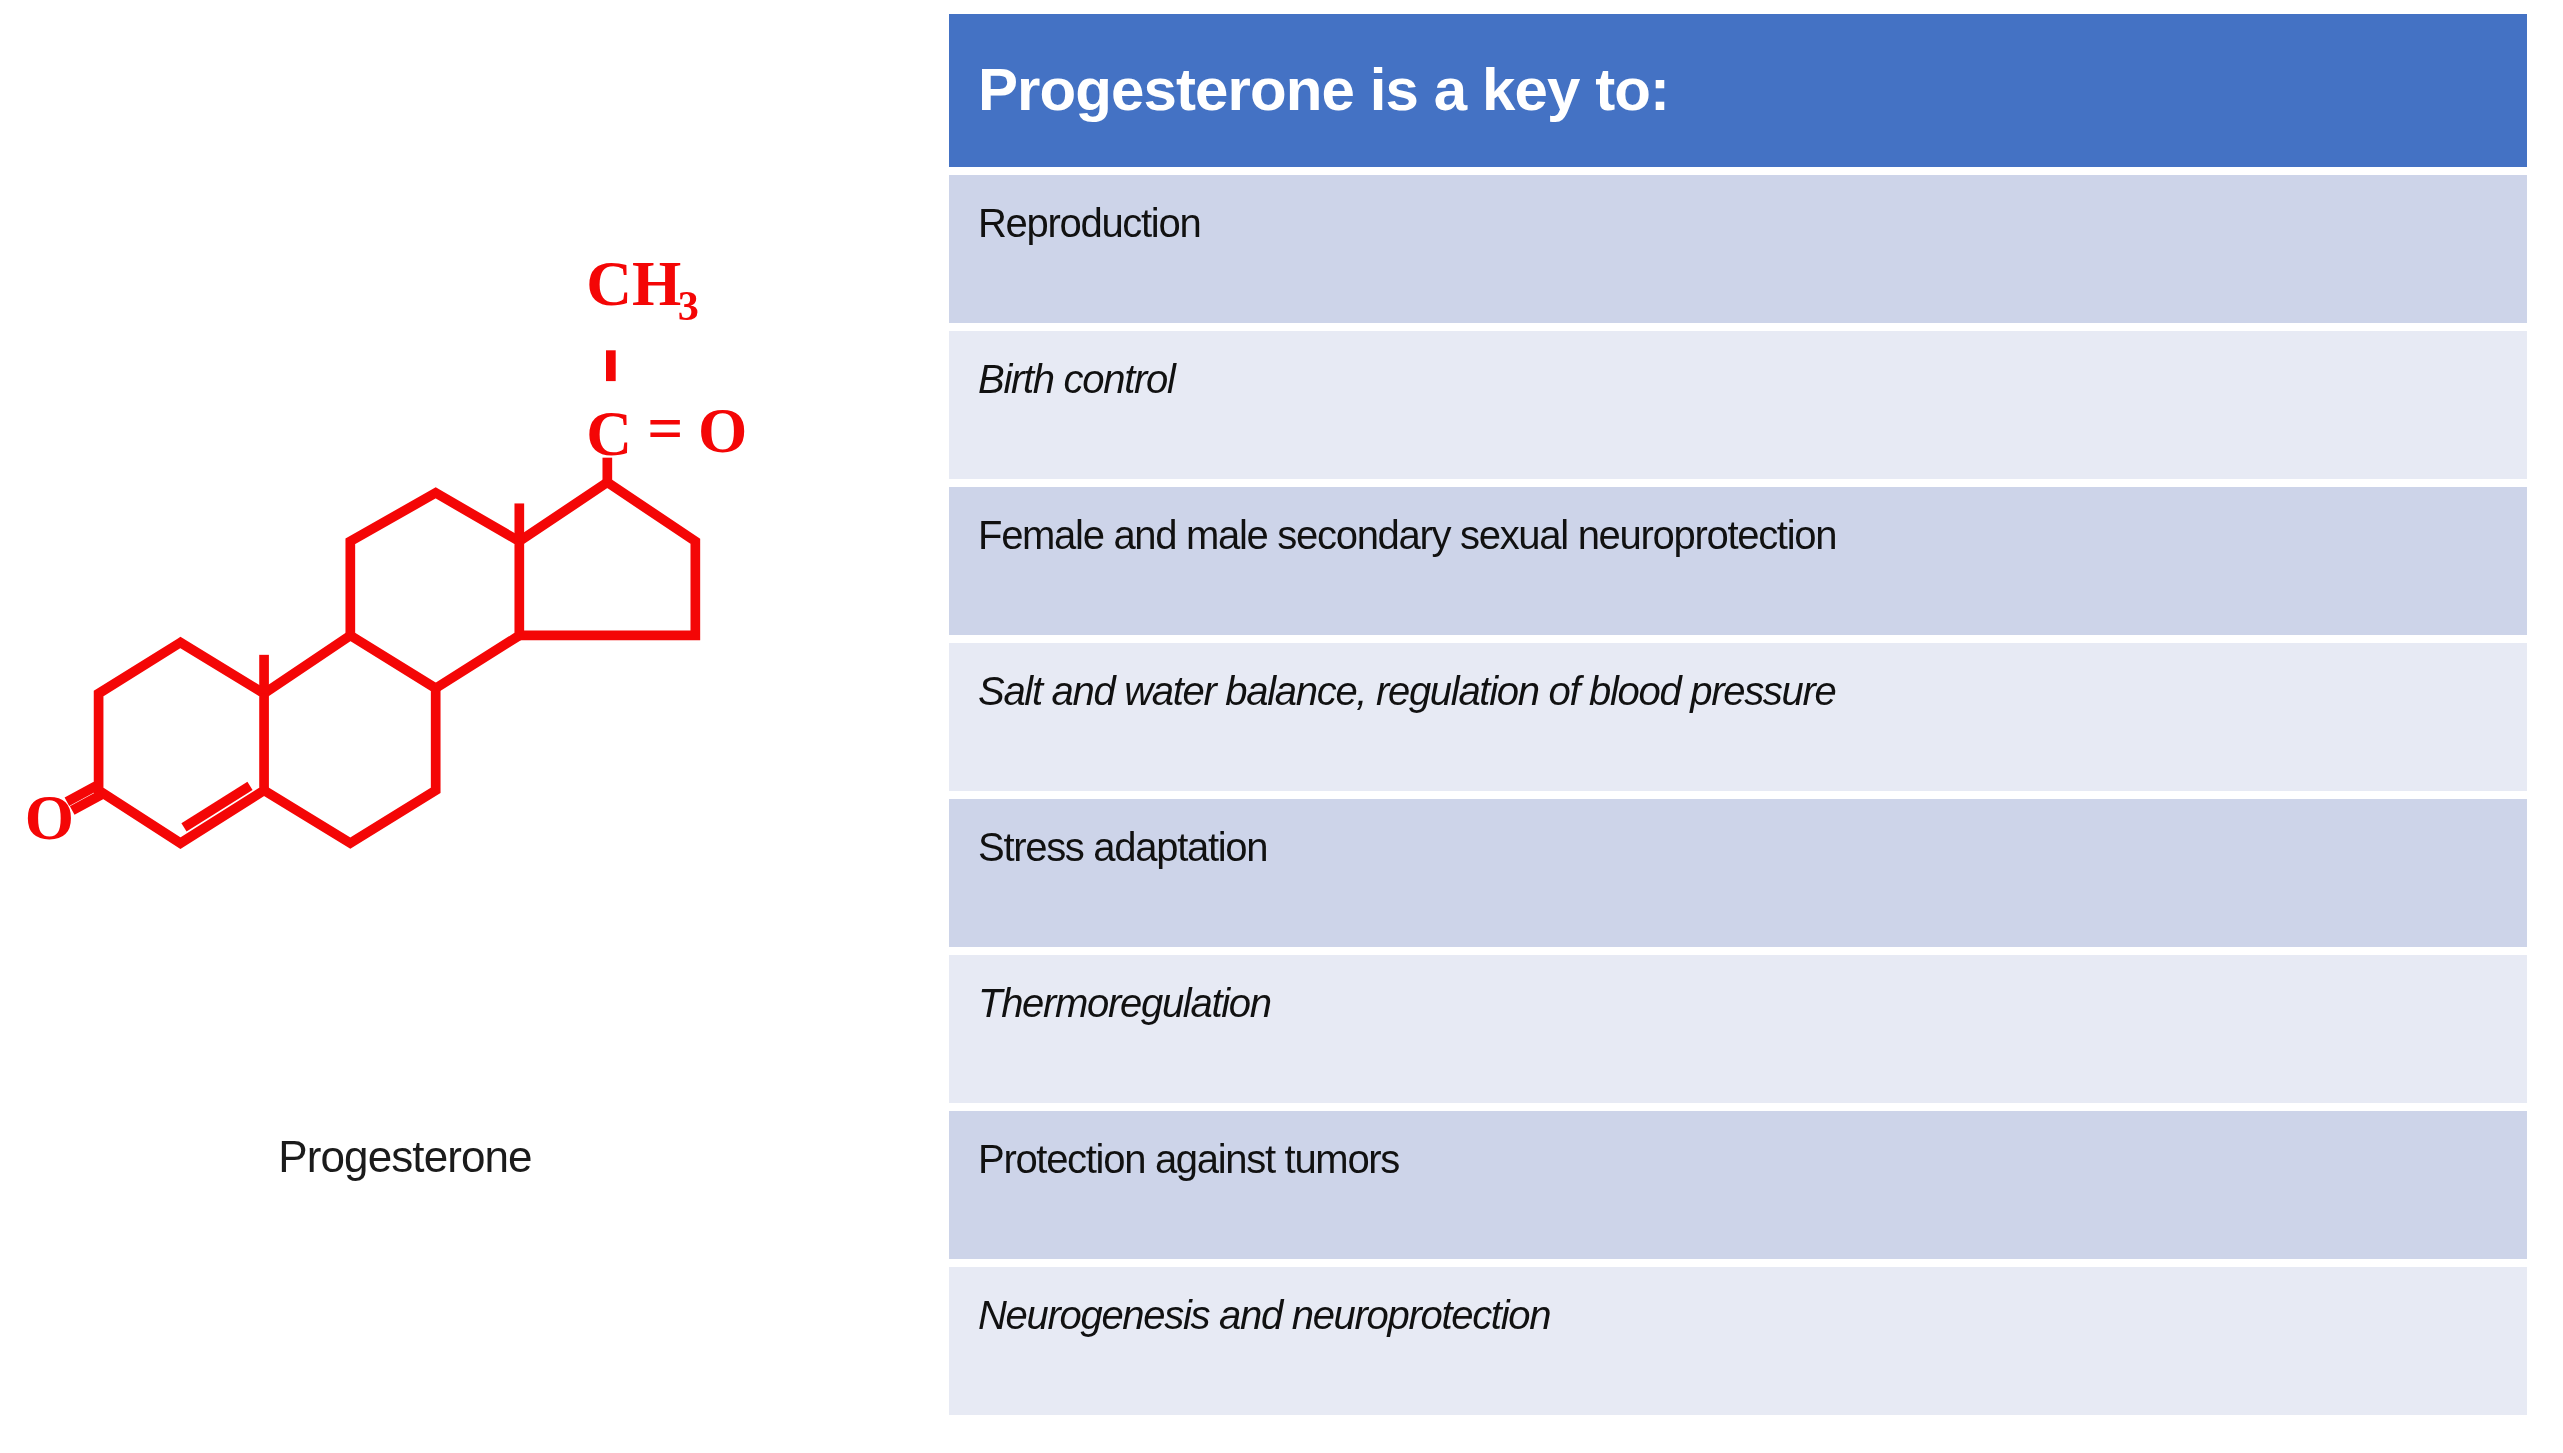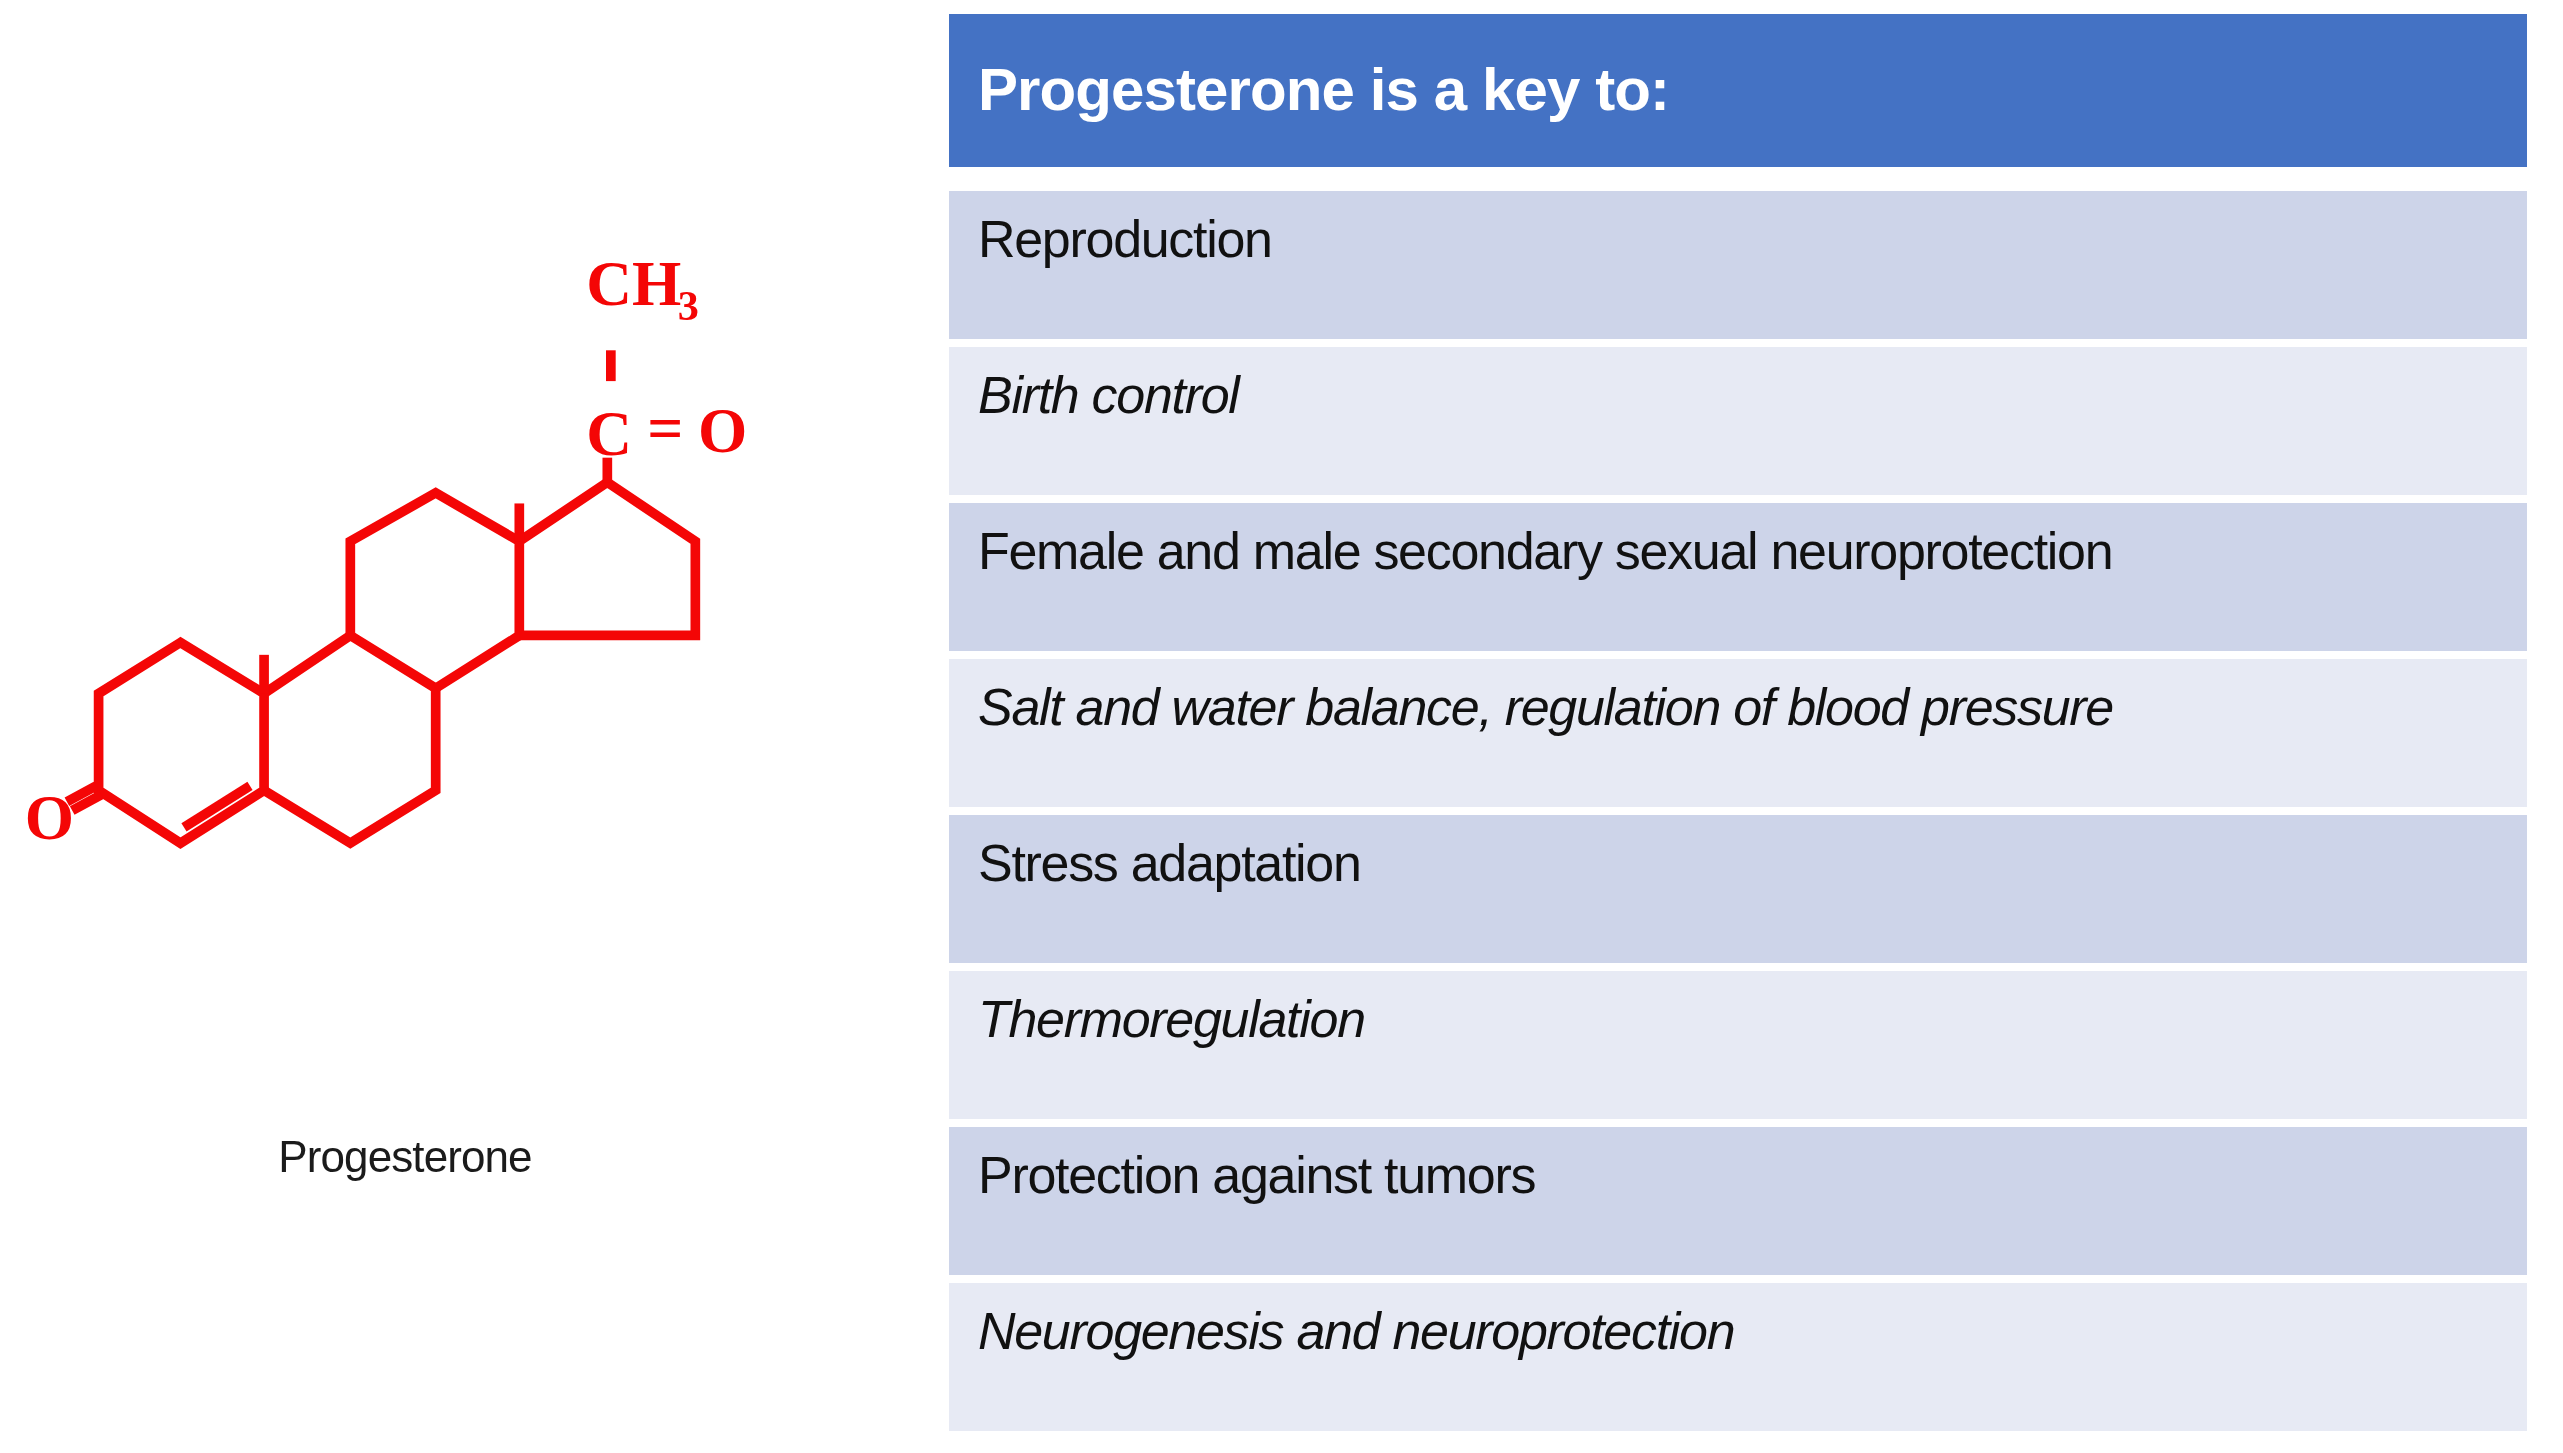--- a/index.html
+++ b/index.html
@@ -21,25 +21,25 @@
   .bond{fill:none;stroke:var(--mol-color);stroke-width:11;stroke-linejoin:miter;stroke-linecap:butt;}
   .atom-label{fill:var(--mol-color);font-family:"Liberation Serif","DejaVu Serif",serif;
     font-weight:bold;font-size:72px;}
   .atom-label-sub{fill:var(--mol-color);font-family:"Liberation Serif","DejaVu Serif",serif;
     font-weight:bold;font-size:48px;}
   .molecule-name{position:absolute;left:141px;top:1126px;width:528px;text-align:center;
     font-size:44px;line-height:62px;letter-spacing:-0.9px;color:#1b1b1b;}
 
   
   .functions-table{position:absolute;left:949px;top:14px;width:1578px;}
-  .thead{width:100%;height:153px;margin-bottom:24px;background:var(--accent);
+  .thead{width:100%;height:153px;margin-bottom:8px;background:var(--accent);
     color:var(--header-text);font-weight:bold;font-size:60px;letter-spacing:-0.9px;
     padding:46px 17.6px 0 29px;line-height:60px;}
   .trow{width:100%;height:148px;margin-bottom:8px;color:var(--row-text);
-    font-size:52px;letter-spacing:-1.3px;padding:17.6px 17.6px 0 29px;line-height:60px;}
+    font-size:40px;letter-spacing:-1.3px;padding:17.6px 17.6px 0 29px;line-height:60px;}
   .trow.dark{background:var(--row-dark);}
   .trow.light{background:var(--row-light);font-style:italic;}
 </style>
 </head>
 <body>
 
 <div class="slide">
 
   <div class="molecule-panel">
     <svg class="molecule-svg" width="933" height="1454" viewBox="0 0 1060 1652" xmlns="http://www.w3.org/2000/svg">

